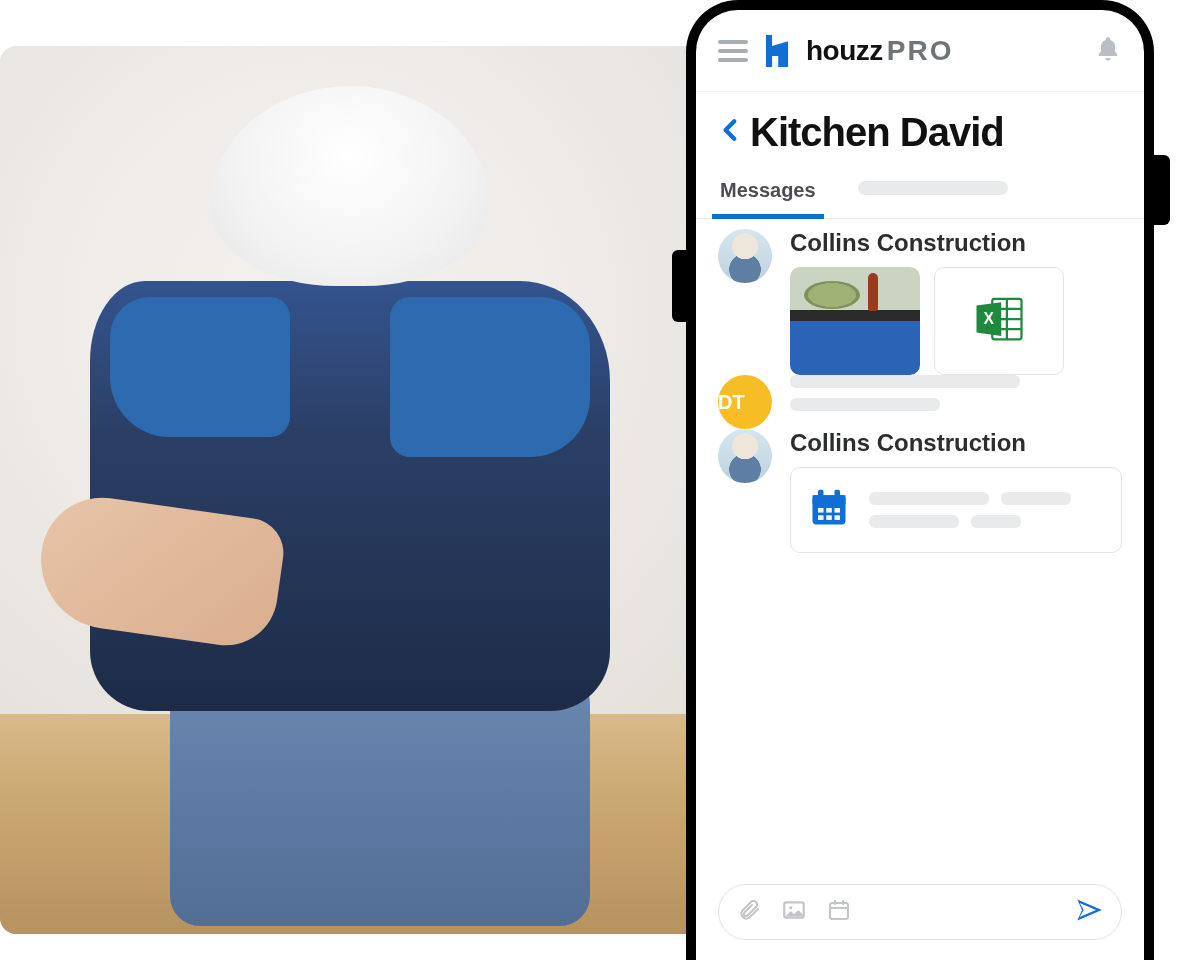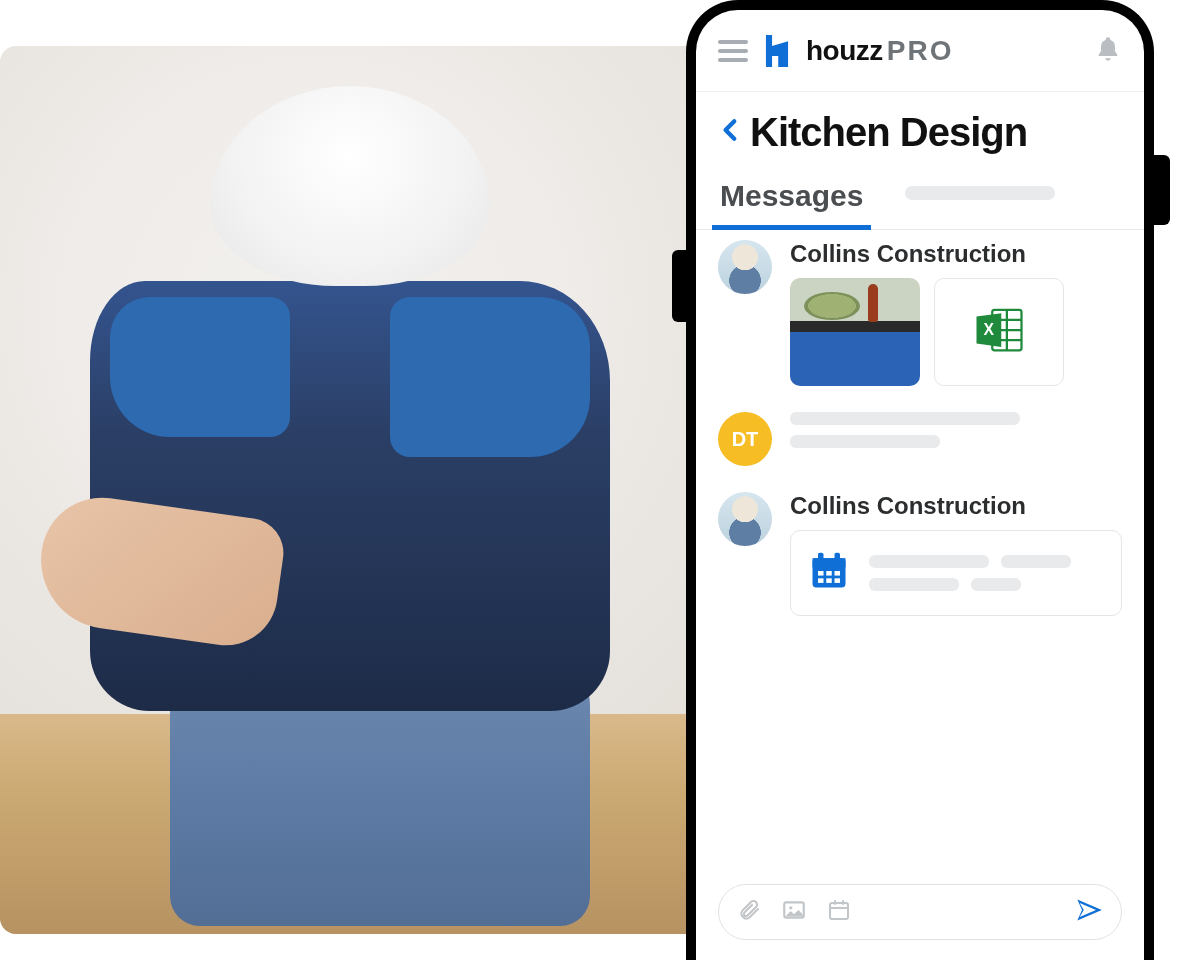--- a/index.html
+++ b/index.html
@@ -119,40 +119,40 @@
   .back-chevron { color:#0f6fd6; font-size:34px; line-height:1; }
   .page-title { font-size:40px; font-weight:800; letter-spacing:-1px; color:#111; }
 
   .tabs {
     margin-top:14px;
     display:flex; align-items:center; gap:40px;
     border-bottom:1px solid #e8eaec;
     padding: 0 22px;
   }
   .tab {
-    font-size:30px; font-weight:600; color:#4b4e51;
+    font-size:20px; font-weight:600; color:#4b4e51;
     padding: 10px 2px 16px 2px;
     position:relative;
   }
   .tab.active::after{
     content:""; position:absolute; left:-6px; right:-6px; bottom:-1px;
     height:5px; background:#0f6fd6;
   }
   .tab-placeholder {
     width:150px; height:14px; background:#e8eaec; border-radius:7px;
     margin-bottom:12px;
   }
 
   
-  .threads { padding: 10px 22px 0 22px; display:flex; flex-direction:column; gap:26px; }
+  .threads { padding: 10px 22px 0 22px; display:flex; flex-direction:column; }
   .thread { display:flex; gap:18px; }
   .avatar {
     width:54px; height:54px; border-radius:50%;
     flex:0 0 auto;
-    display:flex; align-items:center; justify-content:center;
+    display:flex; align-items:center; justify-content:flex-start;
     font-weight:700; color:#fff; font-size:20px;
     background:#cfd3d6;
     overflow:hidden;
   }
   .avatar.yellow { background:#f6bd24; }
   .avatar.photo {
     background:
       radial-gradient(circle at 50% 32%, #efe6da 0% 28%, transparent 29%),
       radial-gradient(circle at 50% 75%, #5f7ea4 0% 32%, transparent 33%),
       linear-gradient(180deg,#d7e6ef,#bcd2de);
@@ -249,21 +249,21 @@
       </div>
     </div>
 
     <div class="header">
       <div class="title-row">
         <div class="back-chevron">
           <svg width="26" height="34" viewBox="0 0 24 24" fill="none" stroke="currentColor" stroke-width="4" stroke-linecap="round" stroke-linejoin="round">
               <polyline points="15 4 7 12 15 20"></polyline>
             </svg>
         </div>
-        <h1 class="page-title">Kitchen Design</h1>
+        <h1 class="page-title">Kitchen David</h1>
       </div>
     </div>
 
     <div class="tabs">
       <div class="tab active">Messages</div>
       <div class="tab-placeholder"></div>
     </div>
 
     <div class="threads">
 

